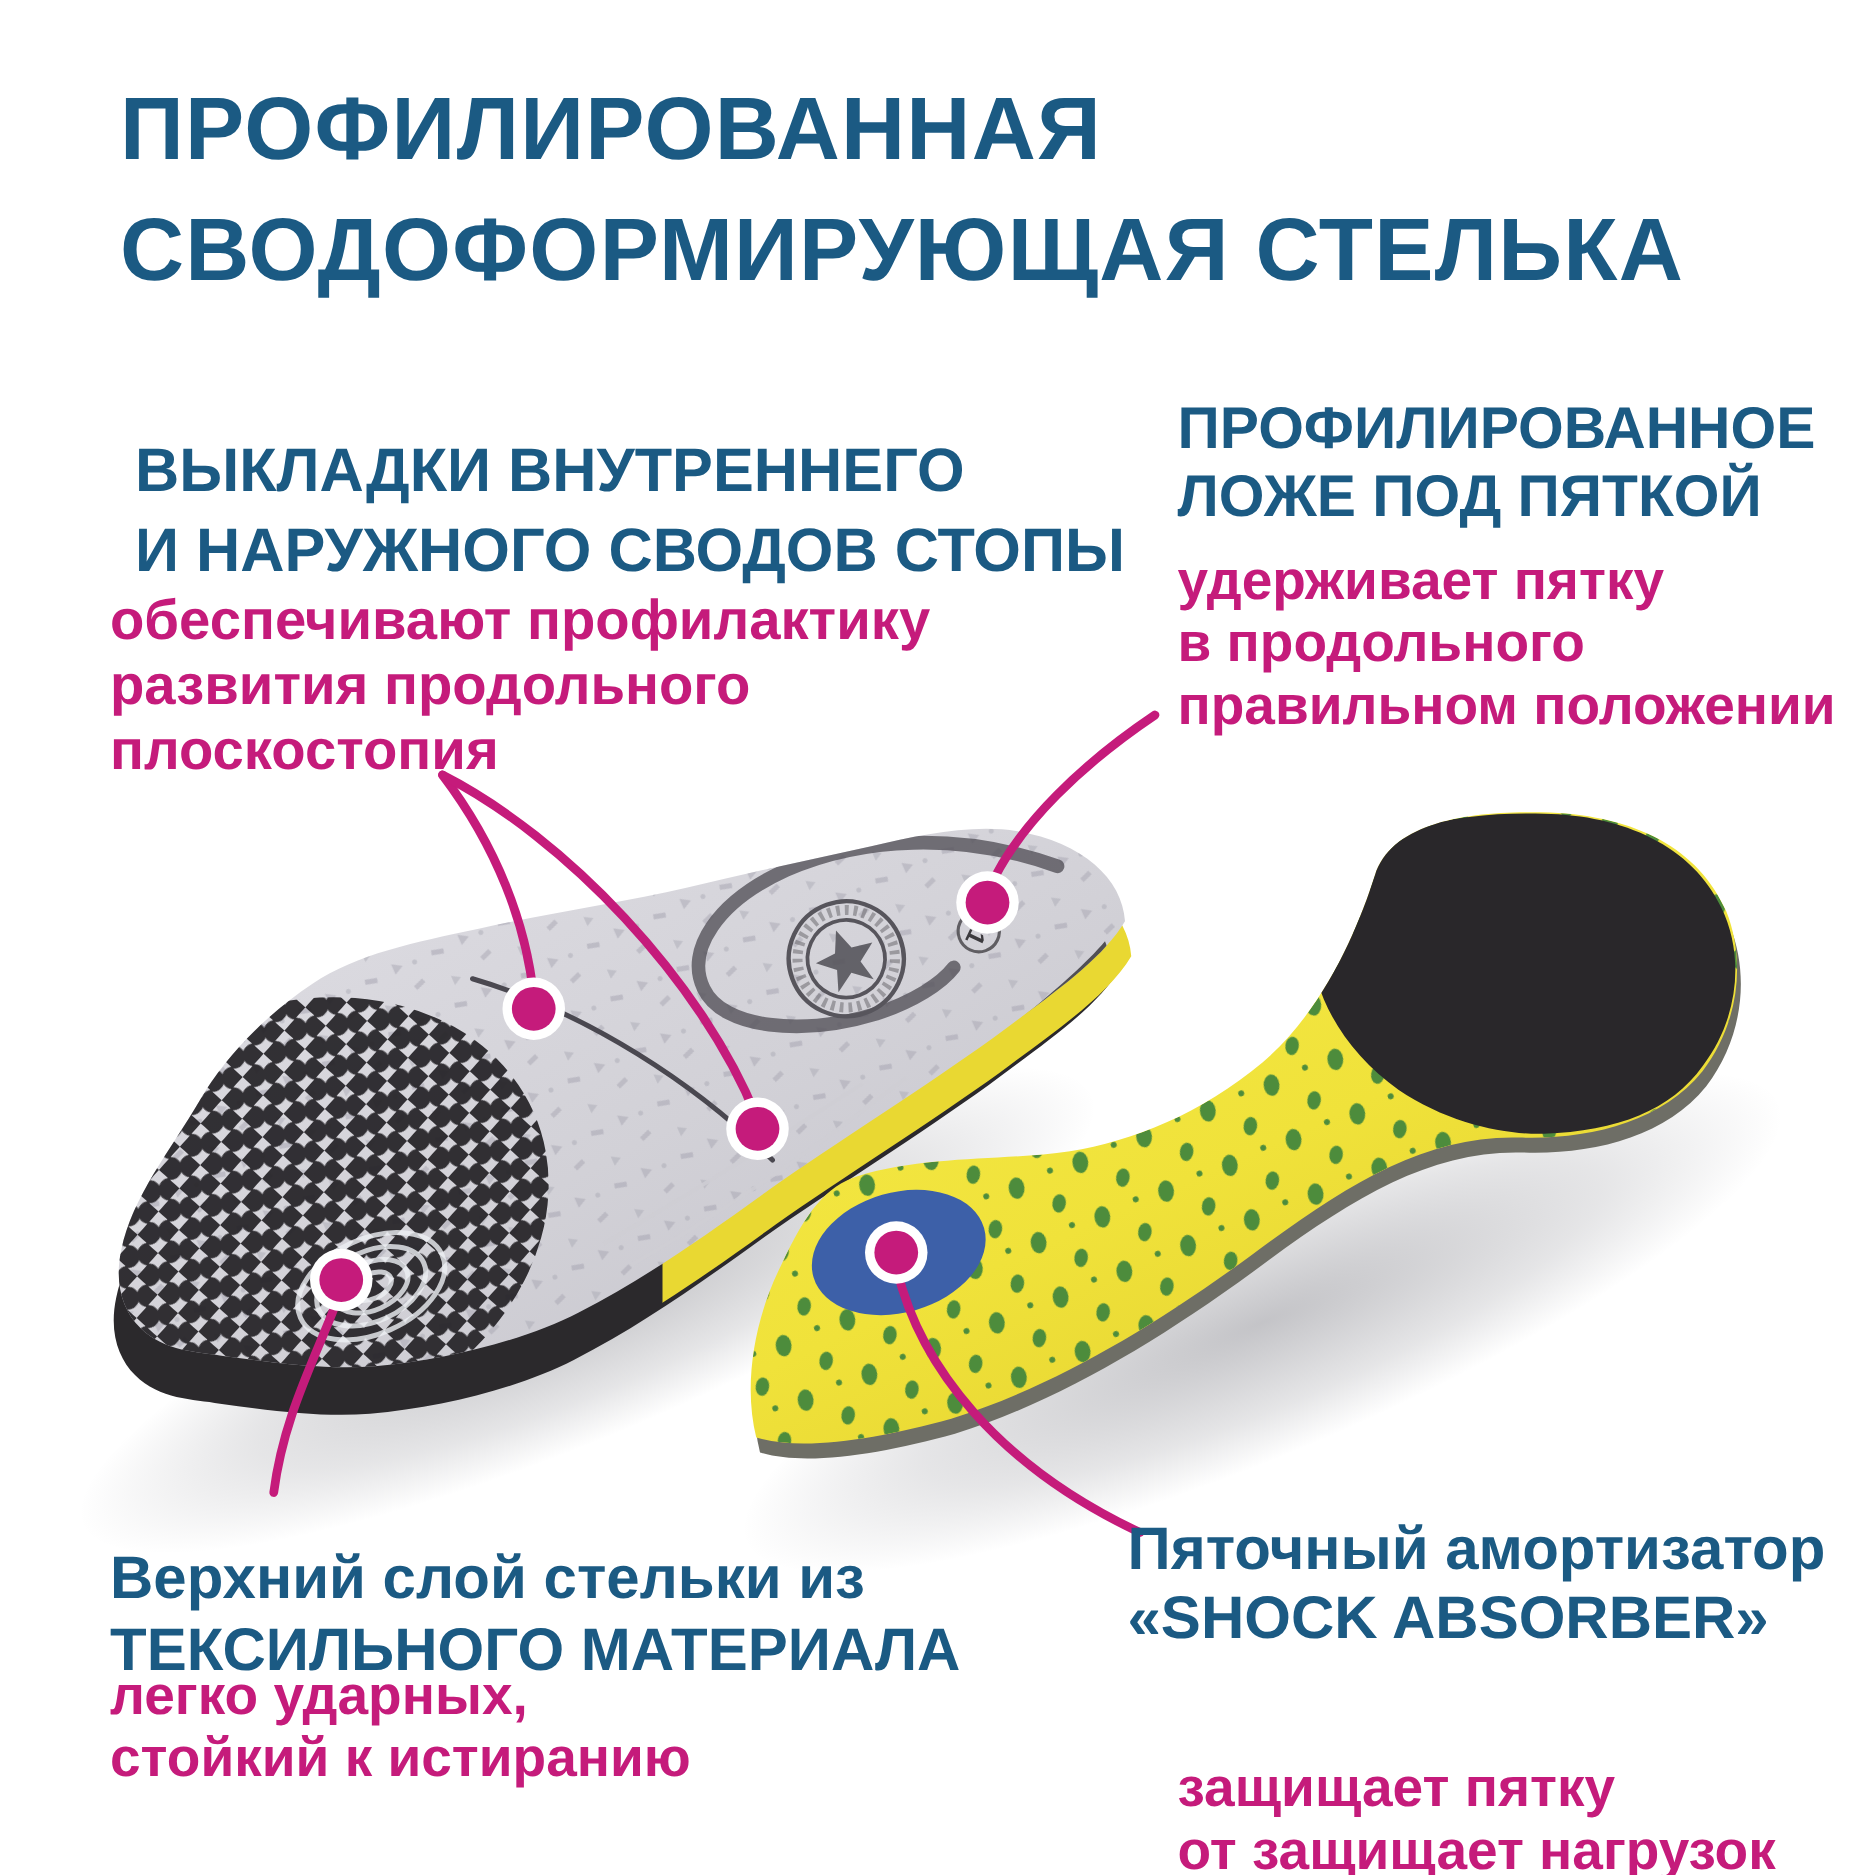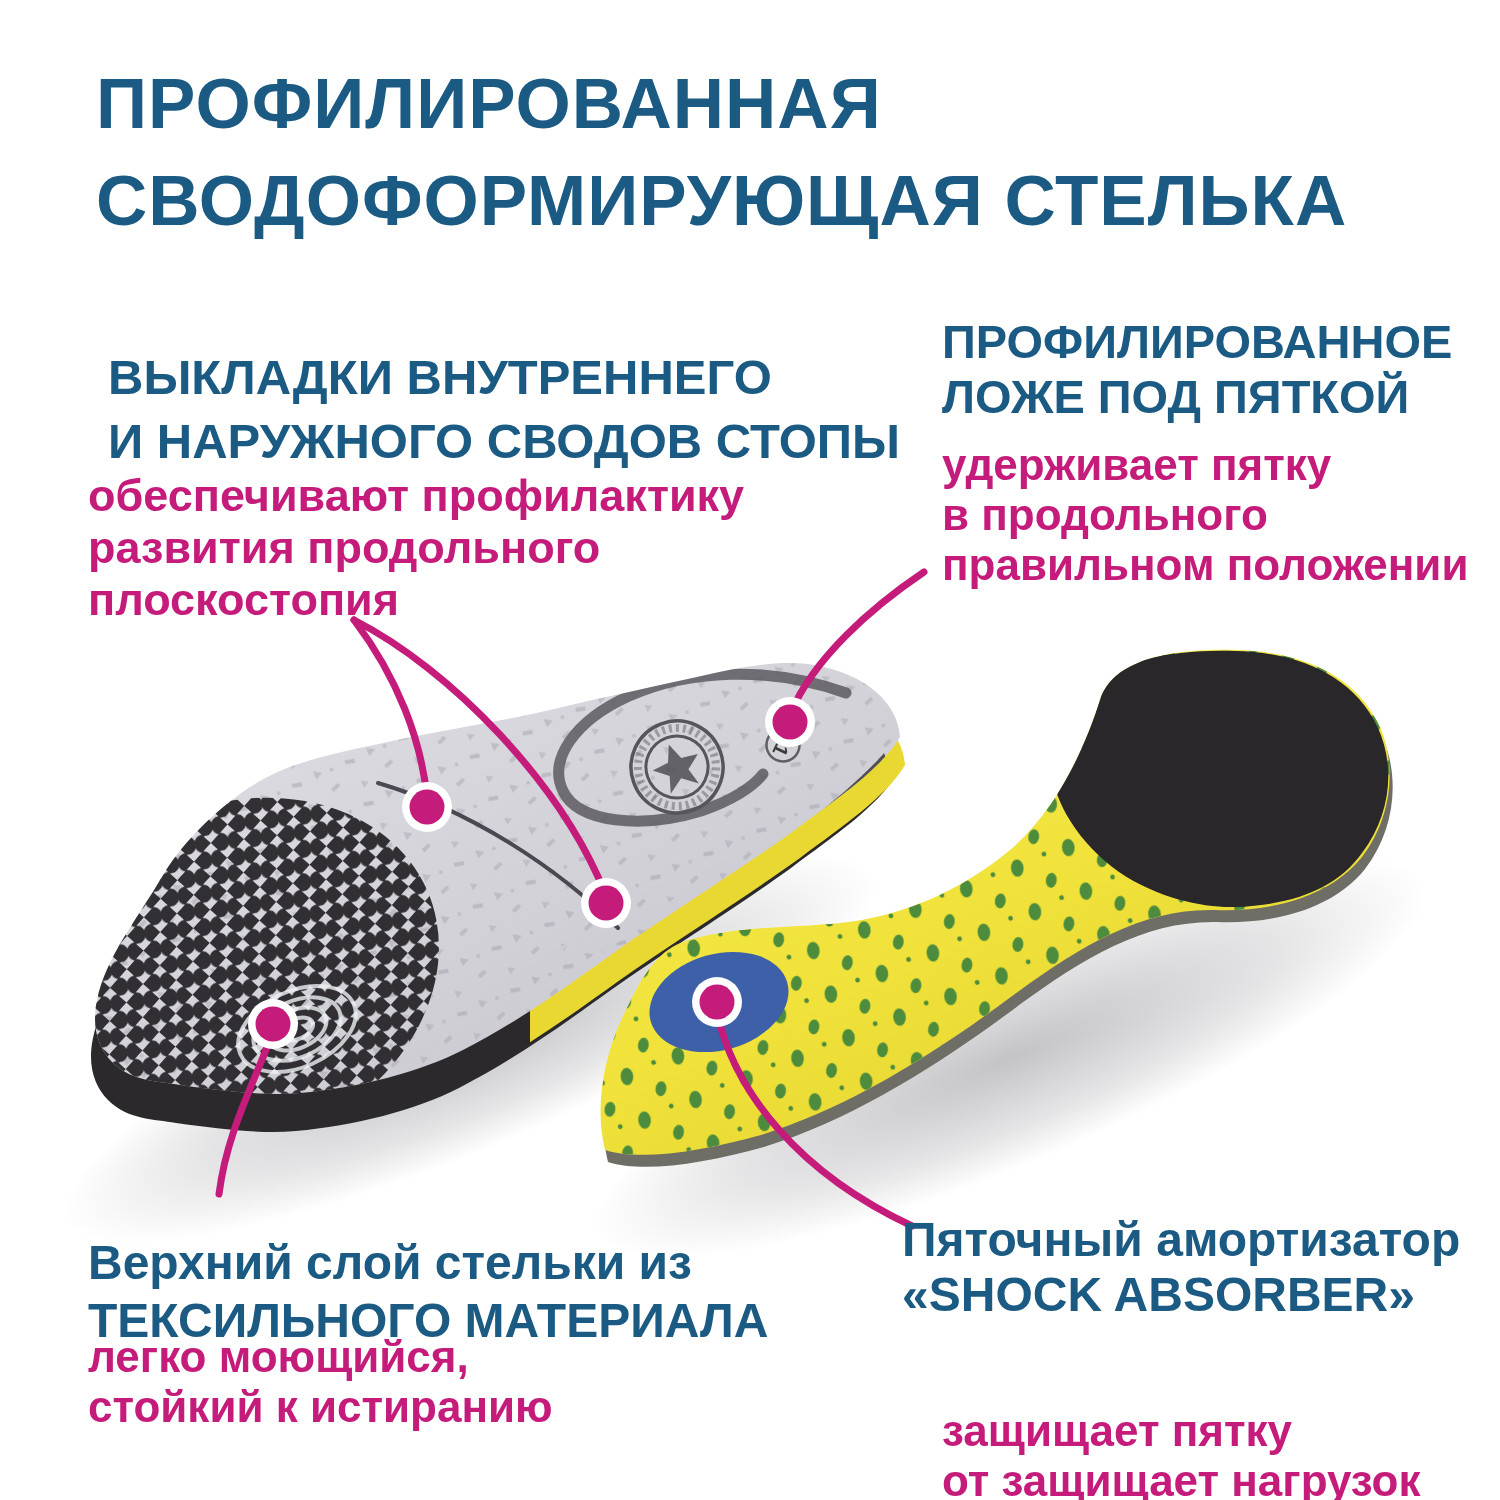--- a/index.html
+++ b/index.html
@@ -203,21 +203,21 @@
   <span class="line">удерживает пятку</span>
   <span class="line">в продольного</span>
   <span class="line">правильном положении</span>
 </div>
 
 <div class="txt blue h-tex">
   <span class="line">Верхний слой стельки из</span>
   <span class="line">ТЕКСИЛЬНОГО МАТЕРИАЛА</span>
 </div>
 <div class="txt mag d-tex">
-  <span class="line">легко моющийся,</span>
+  <span class="line">легко ударных,</span>
   <span class="line">стойкий к истиранию</span>
 </div>
 
 <div class="txt blue h-abs">
   <span class="line">Пяточный амортизатор</span>
   <span class="line">«SHOCK ABSORBER»</span>
 </div>
 <div class="txt mag d-abs">
   <span class="line">защищает пятку</span>
   <span class="line">от защищает нагрузок</span>

